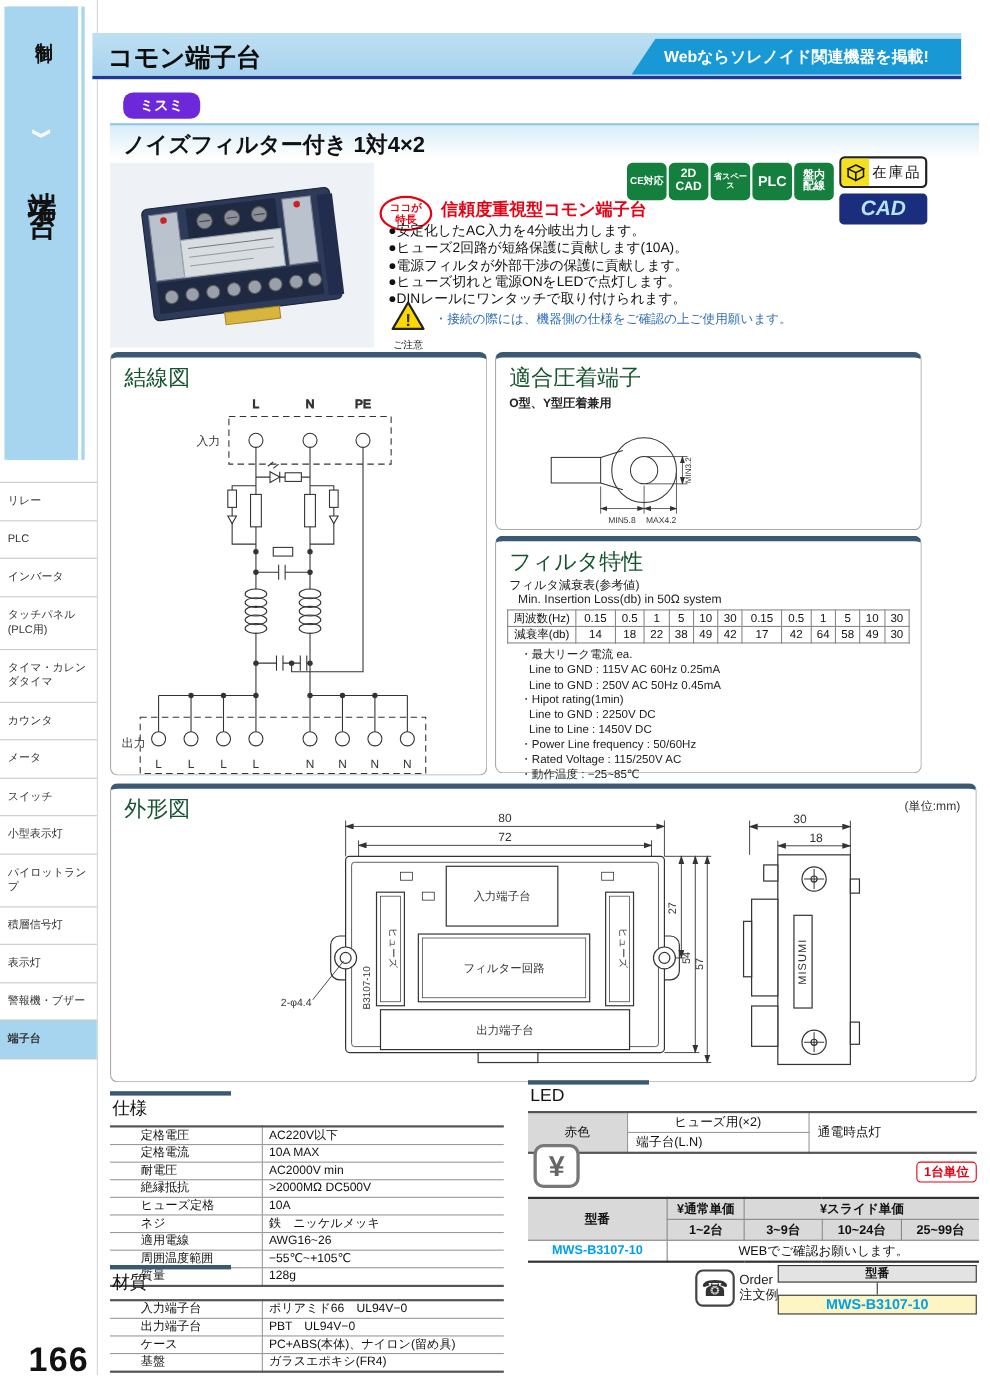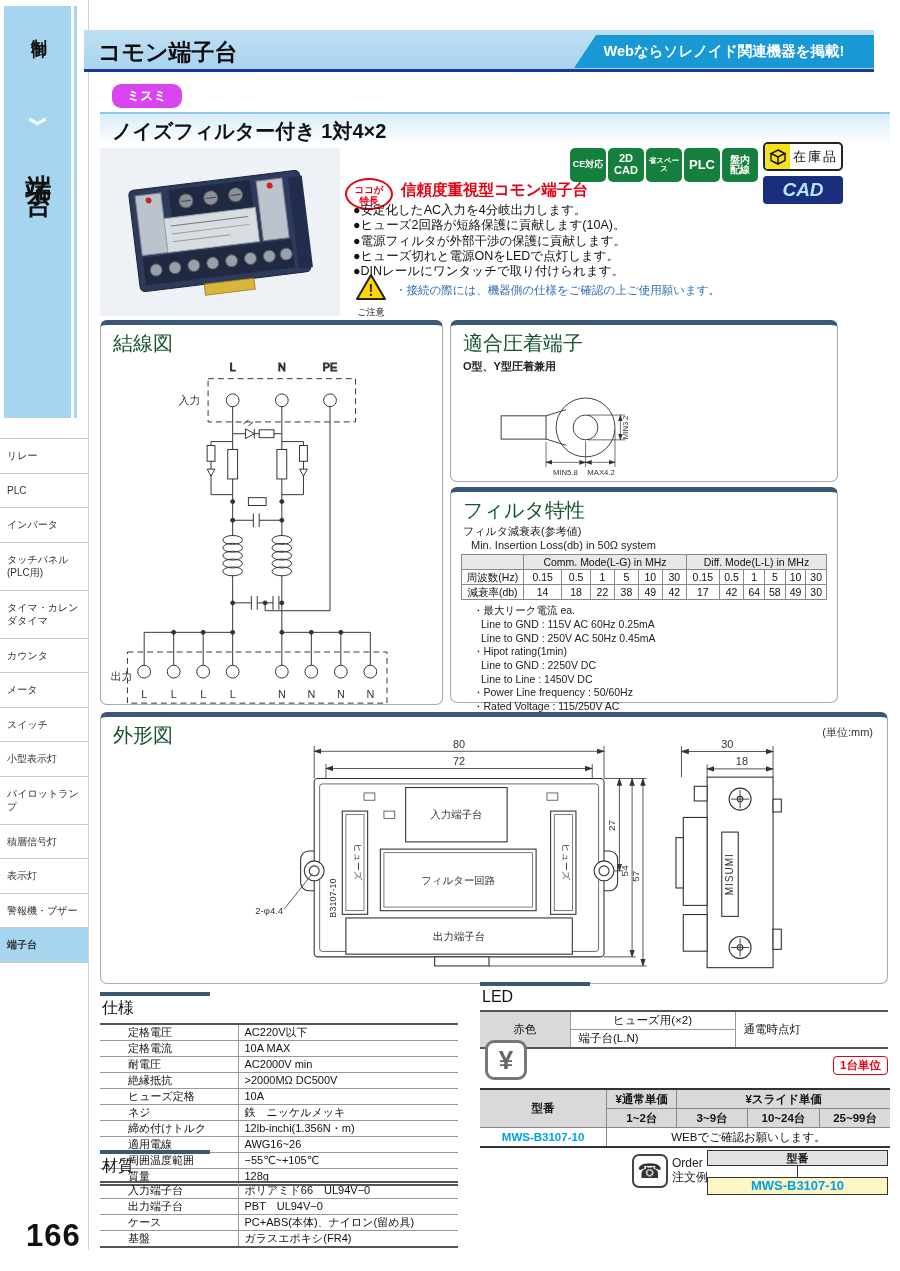--- a/index.html
+++ b/index.html
@@ -20,21 +20,21 @@
   .nav-item.active { background:#a7d5ef; font-weight:bold; border-bottom:1px solid #c9c9c9; }
   .page-num { position:absolute; left:26px; top:1218px; font-size:31px; font-weight:bold; letter-spacing:1px; }
 
   
   .banner { position:absolute; left:84px; top:30px; width:790px; height:42px;
     background:linear-gradient(#bedff3,#a9d4ee); border-bottom:3px solid #1d3993; }
   .banner-title { position:absolute; left:14px; top:7px; font-size:23px; font-weight:bold; color:#0d0d0d; }
   .web-banner { position:absolute; right:0; top:5px; width:300px; height:33px; background:#1899d5;
     clip-path:polygon(22px 0,100% 0,100% 100%,0 100%); display:flex; align-items:center; justify-content:center;
     color:#fff; font-weight:bold; font-size:14.5px; }
-  .brand-badge { position:absolute; left:112px; top:84px; background:#d946ef; color:#fff; font-weight:bold;
+  .brand-badge { position:absolute; left:112px; top:84px; background:#6d28d9; color:#fff; font-weight:bold;
     font-size:13px; padding:3px 15px; border-radius:9px; }
   .series-bar { position:absolute; left:100px; top:112px; width:790px; height:31px;
     background:linear-gradient(#d8edf9,#fefefe); border-top:2px solid #8ec6e8; }
   .series-bar span { display:inline-block; padding:4px 0 0 12px; font-size:20px; font-weight:bold; }
 
   
   .photo { position:absolute; left:100px; top:148px; width:240px; height:168px; background:#eef2f6; }
 
   
   .badge-row { position:absolute; left:570px; top:148px; display:flex; gap:2px; }
@@ -386,25 +386,20 @@
       <text x="137" y="131" text-anchor="middle" font-size="10">MAX4.2</text>
     </svg>
   </div>
 
   <div class="box" style="left:450px; top:487px; width:388px; height:216px;">
     <div class="box-title">フィルタ特性</div>
     <div class="sub" style="padding-left:12px">フィルタ減衰表(参考値)</div>
     <div class="sub" style="padding-left:20px">Min. Insertion Loss(db) in 50Ω system</div>
     <table class="flt-table">
       <tbody>
-          <tr>
-        <td class="rl gh"></td>
-        <td class="gh" colspan="6">Comm. Mode(L-G) in MHz</td>
-        <td class="gh" colspan="6">Diff. Mode(L-L) in MHz</td>
-      </tr>
       <tr>
         <td class="rl">周波数(Hz)</td>
         <td>0.15</td>
             <td>0.5</td>
             <td>1</td>
         <td>5</td>
             <td>10</td>
             <td>30</td>
         <td>0.15</td>
             <td>0.5</td>
@@ -569,24 +564,20 @@
           </tr>
       <tr>
             <td class="lbl">ヒューズ定格</td>
             <td>10A</td>
           </tr>
       <tr>
             <td class="lbl">ネジ</td>
             <td>鉄　ニッケルメッキ</td>
           </tr>
       <tr>
-            <td class="lbl">締め付けトルク</td>
-            <td>12lb-inchi(1.356N・m)</td>
-          </tr>
-      <tr>
             <td class="lbl">適用電線</td>
             <td>AWG16~26</td>
           </tr>
       <tr>
             <td class="lbl">周囲温度範囲</td>
             <td>−55℃~+105℃</td>
           </tr>
       <tr>
             <td class="lbl">質量</td>
             <td>128g</td>

